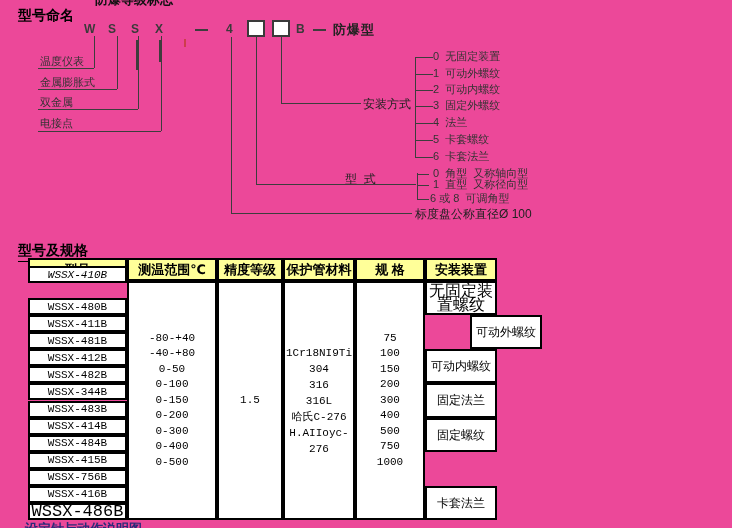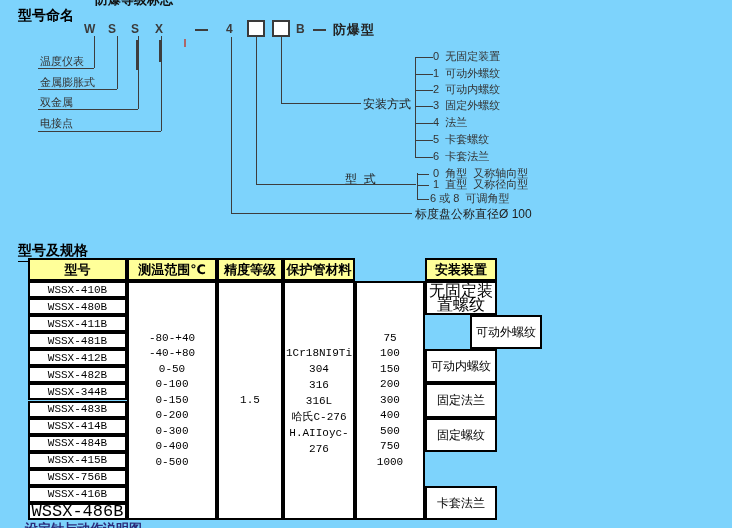--- a/index.html
+++ b/index.html
@@ -1,16 +1,16 @@
 <!DOCTYPE html>
 <html><head>
 <meta charset="utf-8">
 <style>
   html,body{margin:0;padding:0;background:#fff;}
-  .page{position:relative;width:732px;height:528px;background:#7dd3fc;overflow:hidden;
+  .page{position:relative;width:732px;height:528px;background:#ec4899;overflow:hidden;
         font-family:"Liberation Sans","DejaVu Sans",sans-serif;color:#000;}
   .abs{position:absolute;}
   .ln{position:absolute;background:#3d3d3d;}
   .dtxt{position:absolute;color:#333;font-size:11px;line-height:13px;white-space:pre;}
   .heading{position:absolute;font-size:14px;font-weight:bold;color:#000;}
   .underlined{border-bottom:1px solid #000;padding-bottom:1px;}
   .codechar{position:absolute;font-size:12px;color:#3a3a3a;font-weight:bold;}
   .codebox{position:absolute;width:18px;height:17px;border:2px solid #3a3a3a;background:#fff;box-sizing:border-box;}
   .branchlabel{position:absolute;font-size:12px;color:#222;white-space:pre;}
   .cell{position:absolute;box-sizing:border-box;border:2px solid #000;background:#fff;
@@ -89,22 +89,23 @@
     <div class="ln" style="left: 417px; top: 174px; width: 12px; height: 1px;"></div>
     <div class="dtxt" style="left: 433px; top: 167px;">0  角型  又称轴向型</div>
     <div class="ln" style="left: 417px; top: 185px; width: 12px; height: 1px;"></div>
     <div class="dtxt" style="left: 433px; top: 178px;">1  直型  又称径向型</div>
     <div class="ln" style="left: 417px; top: 199px; width: 12px; height: 1px;"></div>
     <div class="dtxt" style="left: 430px; top: 192px;">6 或 8  可调角型</div>
     <div class="cell hdrcell" style="left: 28px; top: 258px; width: 99px; height: 23px;">型号</div>
     <div class="cell hdrcell" style="left: 127px; top: 258px; width: 90px; height: 23px;">测温范围℃</div>
     <div class="cell hdrcell" style="left: 217px; top: 258px; width: 66px; height: 23px;">精度等级</div>
     <div class="cell hdrcell" style="left: 283px; top: 258px; width: 72px; height: 23px;">保护管材料</div>
+    <div class="cell hdrcell" style="left: 355px; top: 258px; width: 70px; height: 23px;">规  格</div>
     <div class="cell hdrcell" style="left: 425px; top: 258px; width: 72px; height: 23px;">安装装置</div>
-    <div class="cell mono" style="left: 28px; top: 281px; width: 99px; height: 17.0714px; font-size: 11px;">WSSX-410B</div>
+    <div class="cell mono" style="left: 28px; top: 266px; width: 99px; height: 17.0714px; font-size: 11px; font-style: italic;">WSSX-410B</div>
     <div class="cell mono" style="left: 28px; top: 298.071px; width: 99px; height: 17.0714px; font-size: 11px;">WSSX-480B</div>
     <div class="cell mono" style="left: 28px; top: 315.143px; width: 99px; height: 17.0714px; font-size: 11px;">WSSX-411B</div>
     <div class="cell mono" style="left: 28px; top: 332.214px; width: 99px; height: 17.0714px; font-size: 11px;">WSSX-481B</div>
     <div class="cell mono" style="left: 28px; top: 349.286px; width: 99px; height: 17.0714px; font-size: 11px;">WSSX-412B</div>
     <div class="cell mono" style="left: 28px; top: 366.357px; width: 99px; height: 17.0714px; font-size: 11px;">WSSX-482B</div>
     <div class="cell mono" style="left: 28px; top: 383.429px; width: 99px; height: 17.0714px; font-size: 11px;">WSSX-344B</div>
     <div class="cell mono" style="left: 28px; top: 400.5px; width: 99px; height: 17.0714px; font-size: 11px;">WSSX-483B</div>
     <div class="cell mono" style="left: 28px; top: 417.571px; width: 99px; height: 17.0714px; font-size: 11px;">WSSX-414B</div>
     <div class="cell mono" style="left: 28px; top: 434.643px; width: 99px; height: 17.0714px; font-size: 11px;">WSSX-484B</div>
     <div class="cell mono" style="left: 28px; top: 451.714px; width: 99px; height: 17.0714px; font-size: 11px;">WSSX-415B</div>

